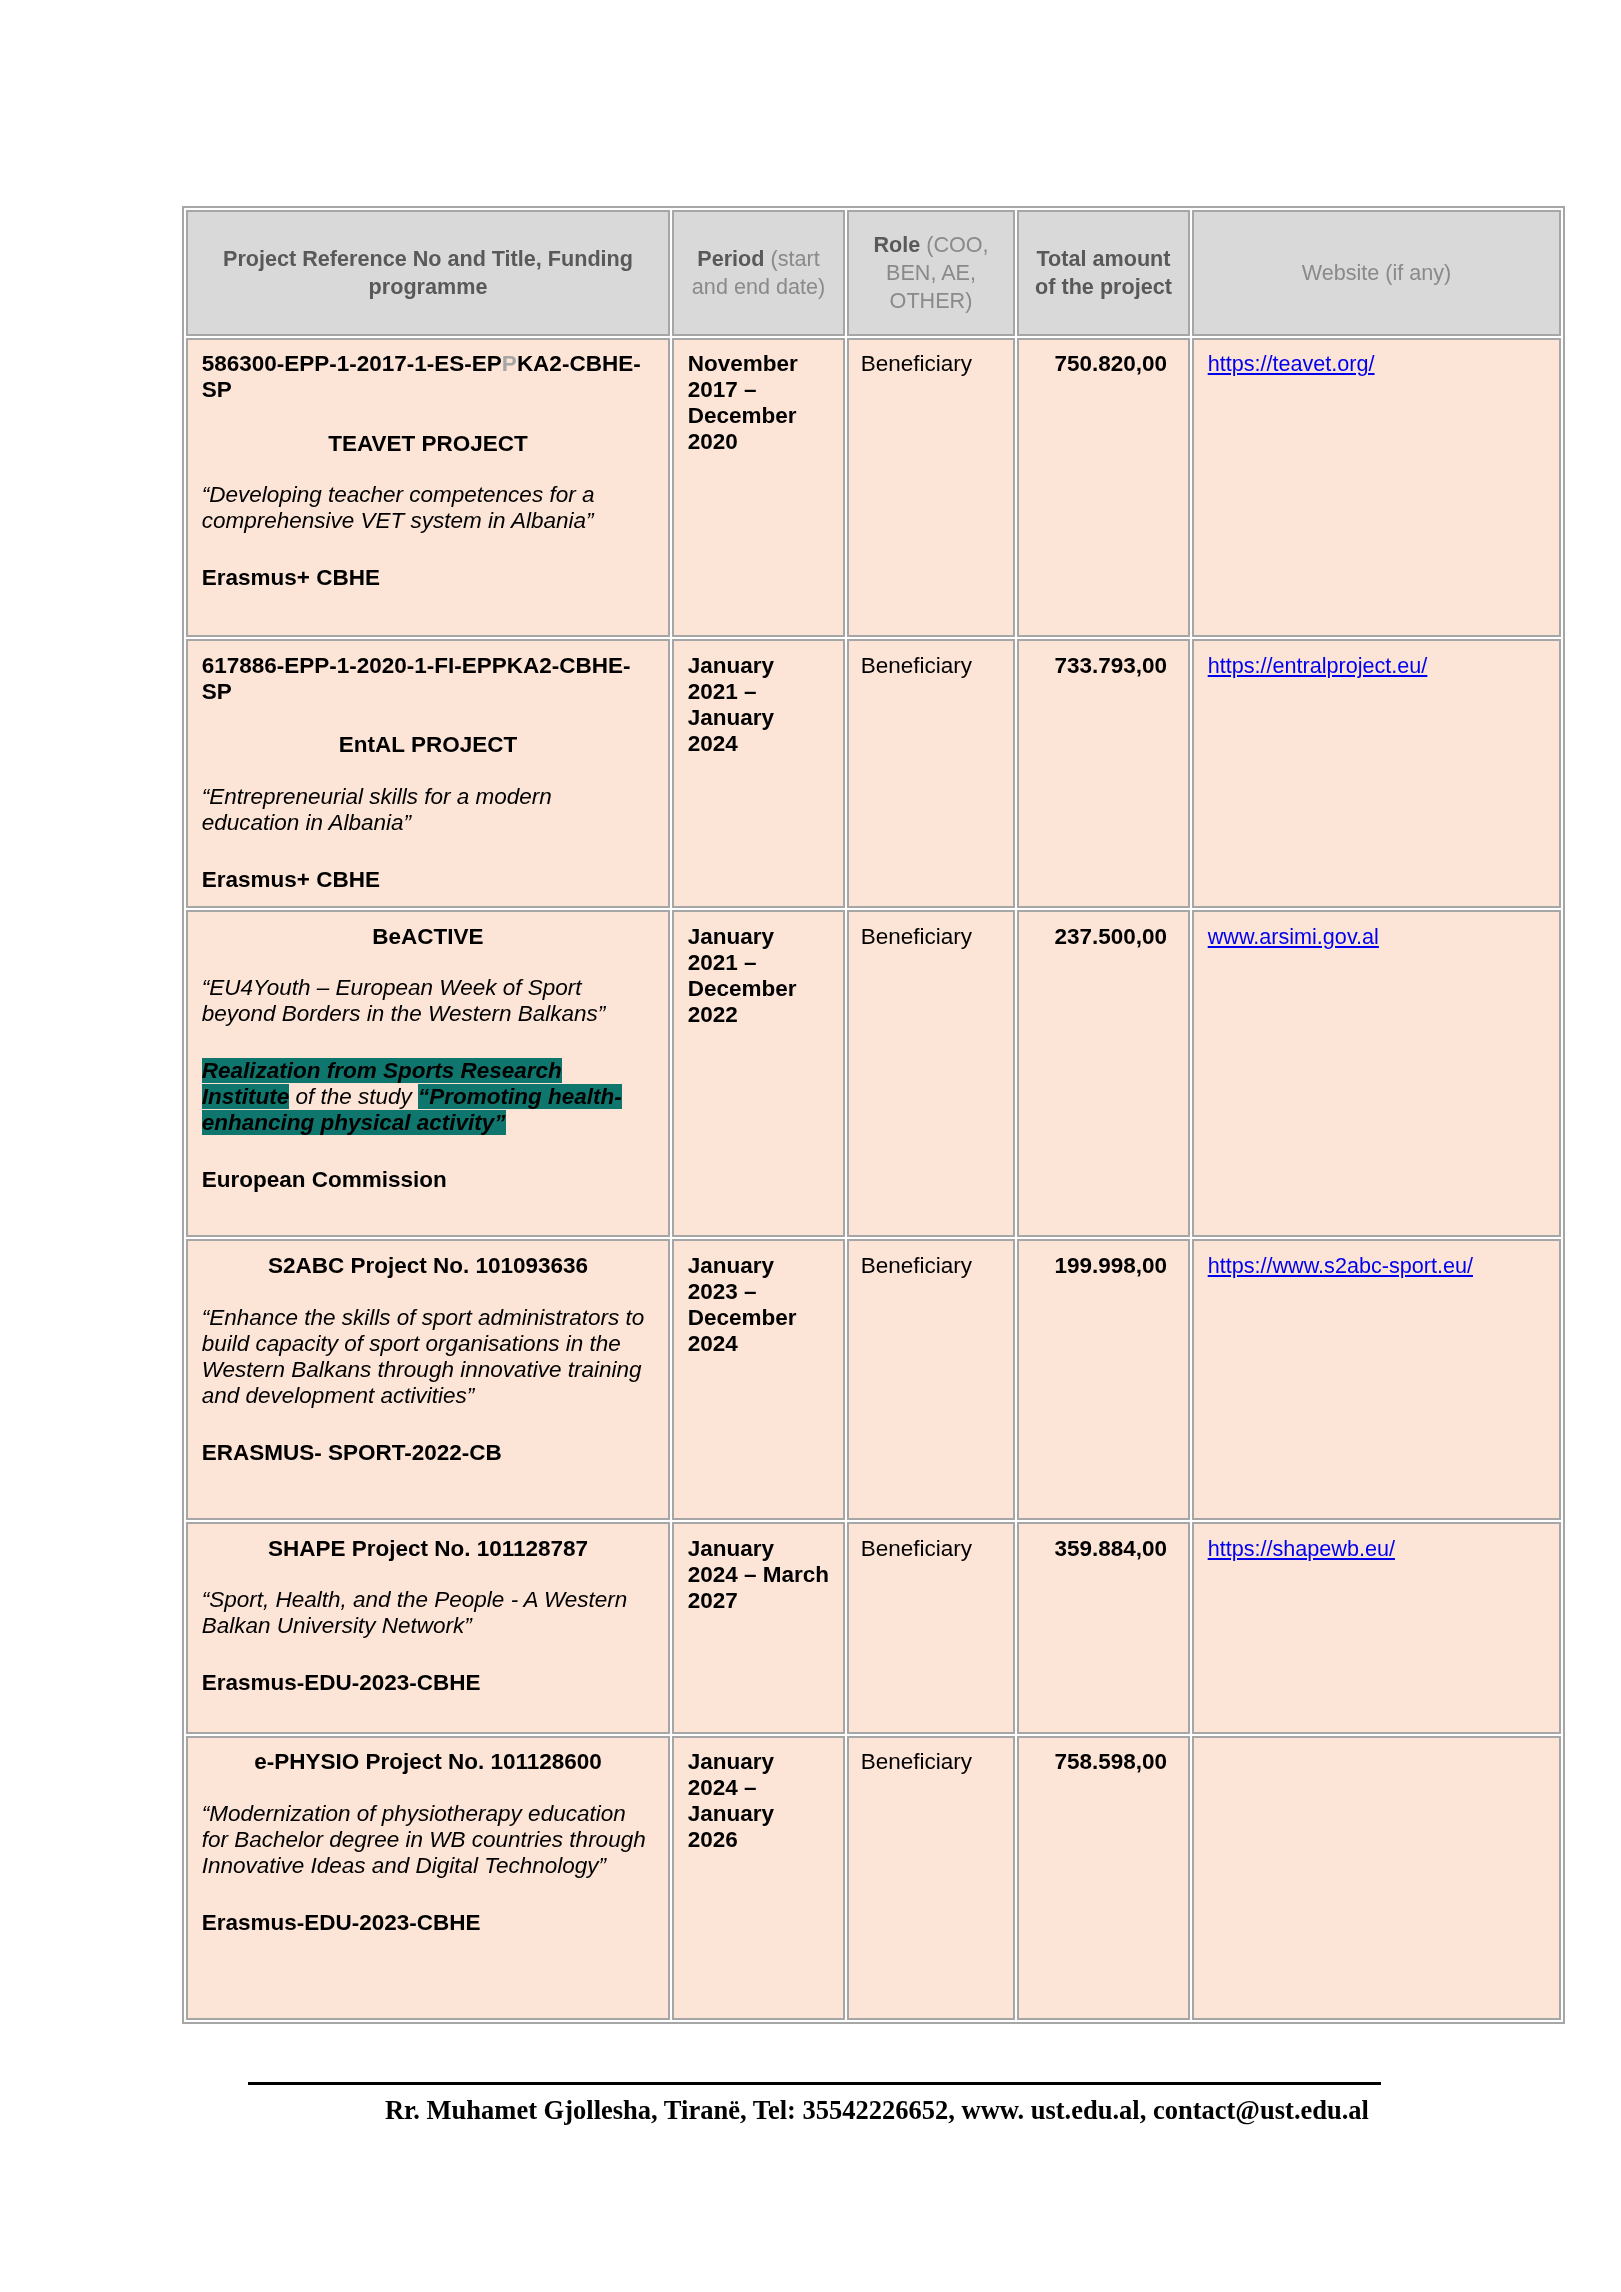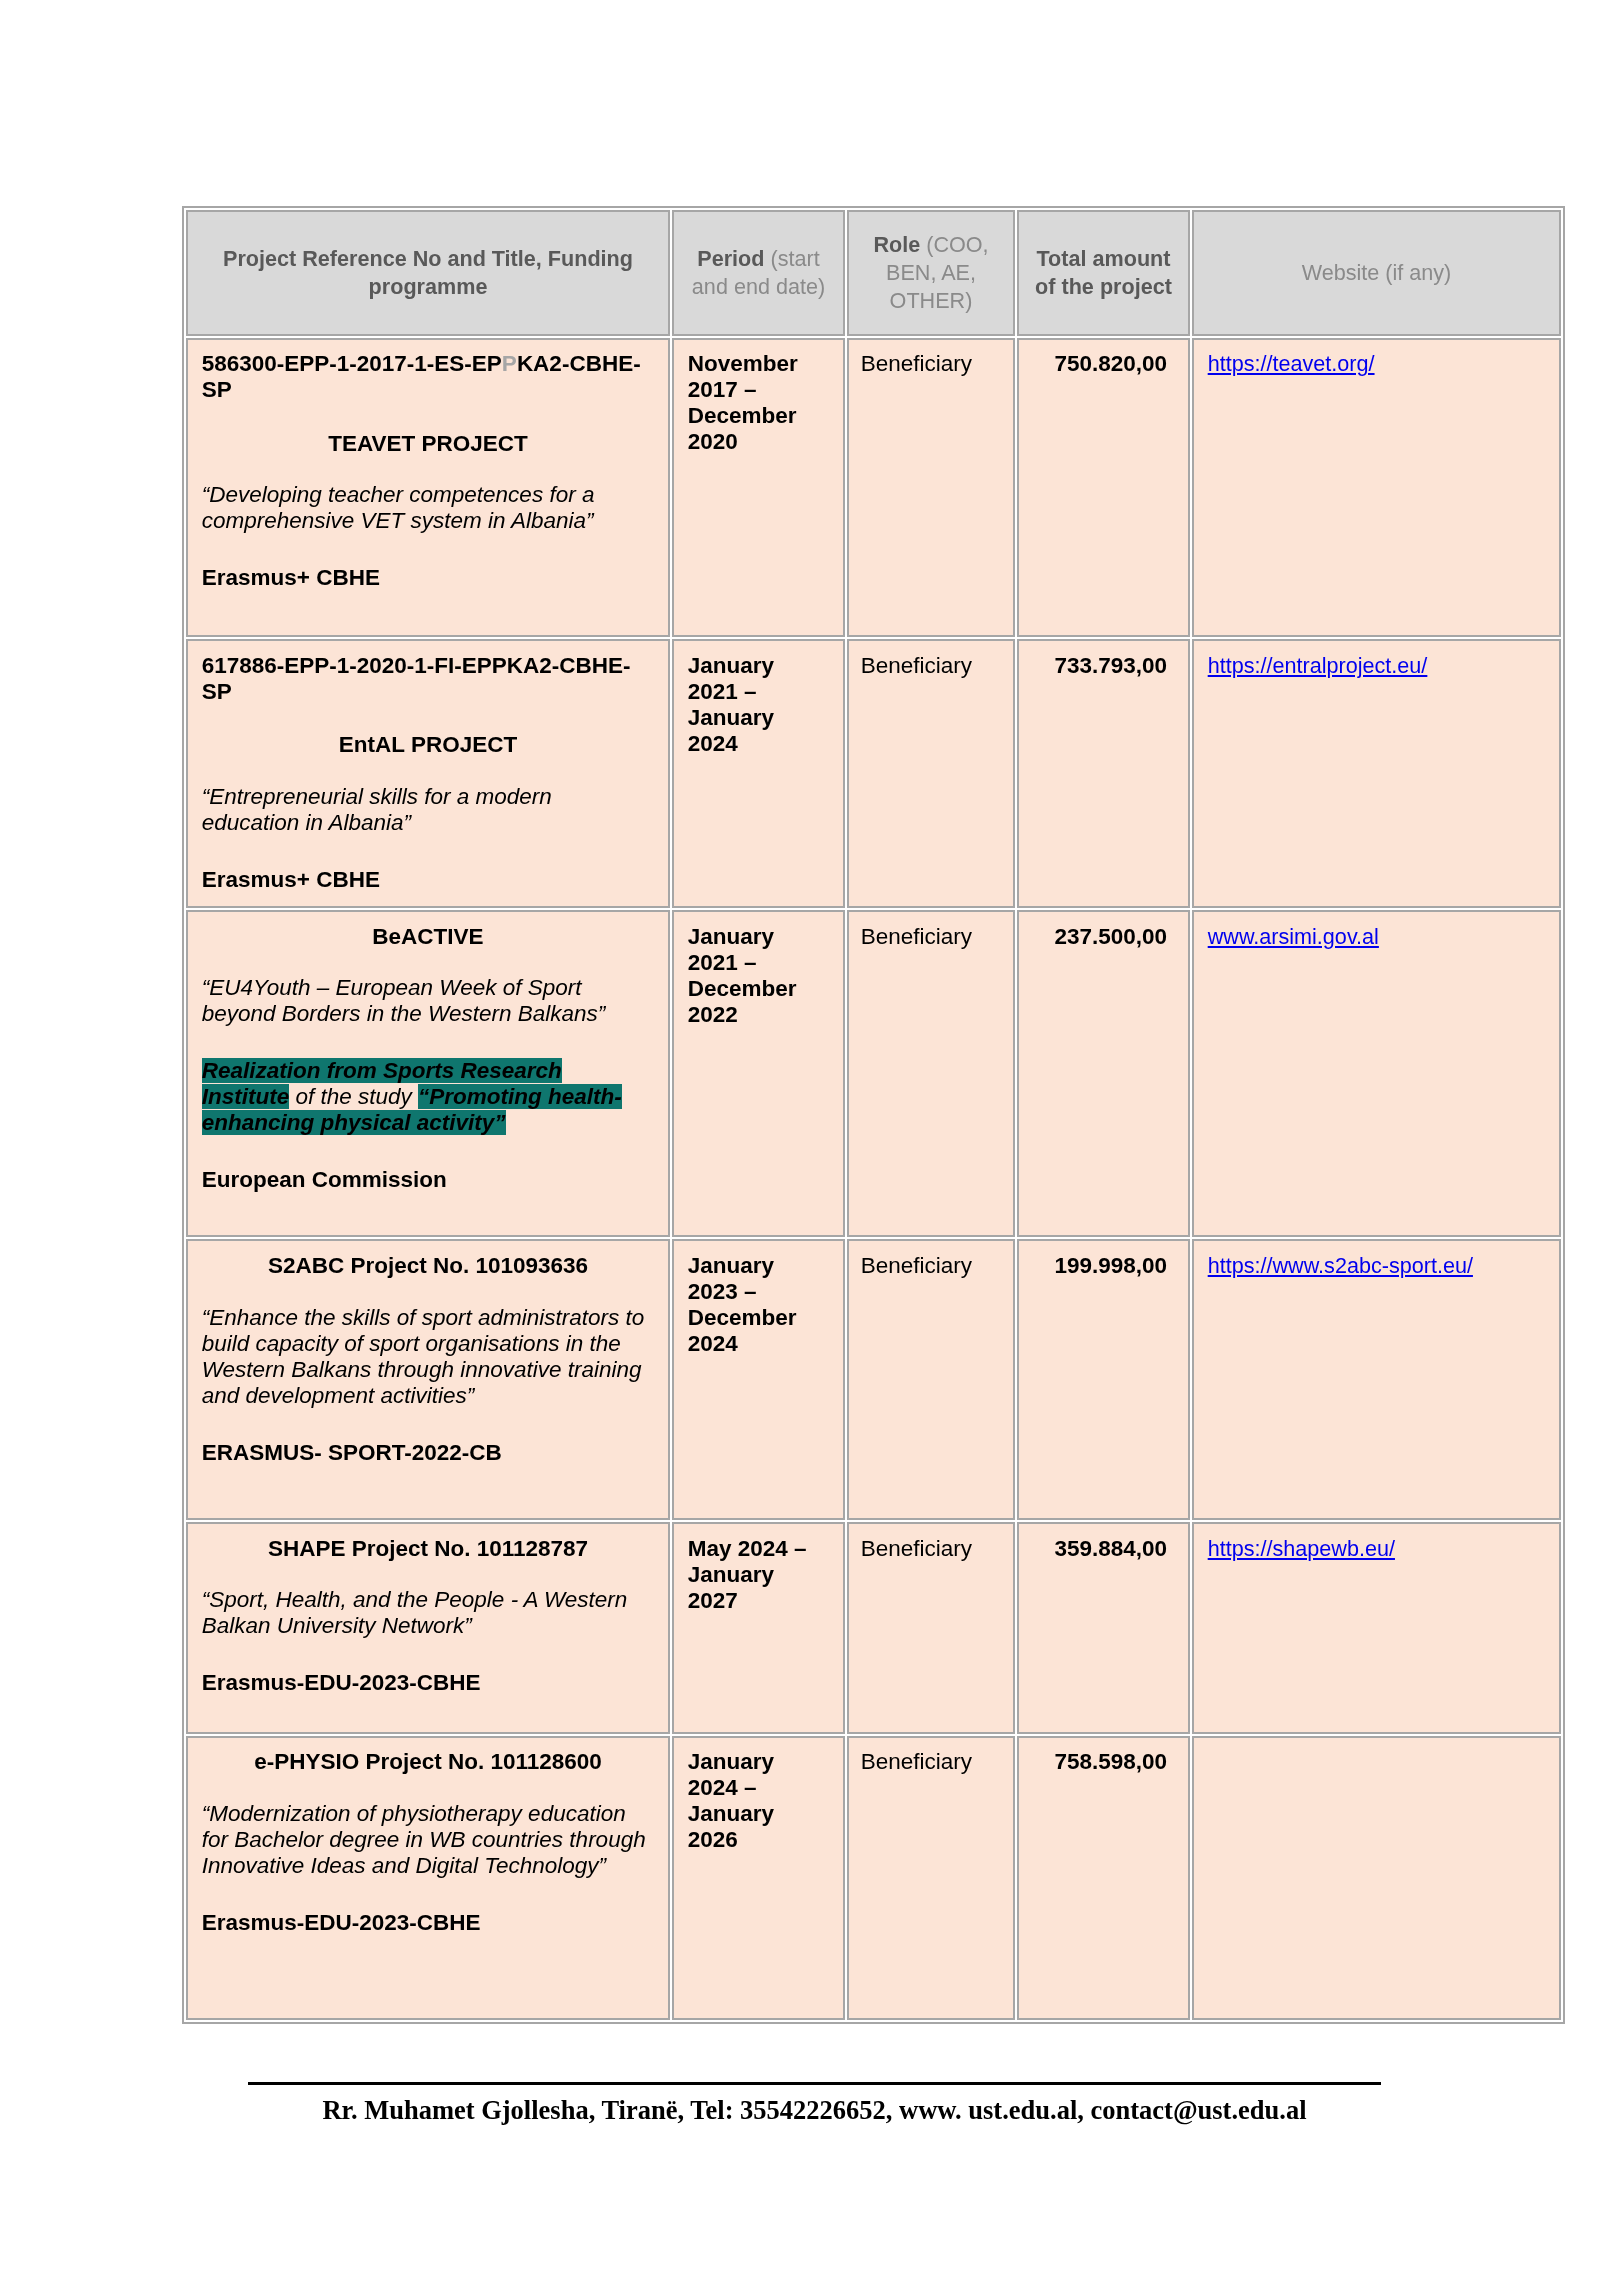--- a/index.html
+++ b/index.html
@@ -69,23 +69,23 @@
   }
 
   .footer-rule {
     position: absolute;
     left: 248px; top: 2082px;
     width: 1133px; height: 0;
     border-top: 3.9px solid #000000;
   }
   .footer-text {
     position: absolute;
-    left: 248px; top: 2094px;
+    left: 236px; top: 2094px;
     width: 1133px;
-    text-align: center;
+    text-align: right;
     font-family: "Liberation Serif", serif;
     font-weight: bold;
     font-size: 26.5px;
     line-height: 33px;
   }
 </style>
 </head>
 <body>
 
 <div class="table-wrap">
@@ -153,21 +153,21 @@
           <td class="role-cell">Beneficiary</td>
           <td class="amount-cell">199.998,00</td>
           <td class="website-cell"><a class="website-link" href="#">https://www.s2abc-sport.eu/</a></td>
         </tr>
         <tr>
           <td class="project-cell">
             <div class="p-title"><span>SHAPE Project No. 101128787</span></div>
             <div class="p-quote"><span>“Sport, Health, and the People - A Western Balkan University Network”</span></div>
             <div class="p-programme"><span>Erasmus-EDU-2023-CBHE</span></div>
           </td>
-          <td class="period-cell">May 2024 – January 2027</td>
+          <td class="period-cell">January 2024 – March 2027</td>
           <td class="role-cell">Beneficiary</td>
           <td class="amount-cell">359.884,00</td>
           <td class="website-cell"><a class="website-link" href="#">https://shapewb.eu/</a></td>
         </tr>
         <tr>
           <td class="project-cell">
             <div class="p-title"><span>e-PHYSIO Project No. 101128600</span></div>
             <div class="p-quote"><span>“Modernization of physiotherapy education for Bachelor degree in WB countries through Innovative Ideas and Digital Technology”</span></div>
             <div class="p-programme"><span>Erasmus-EDU-2023-CBHE</span></div>
           </td>

